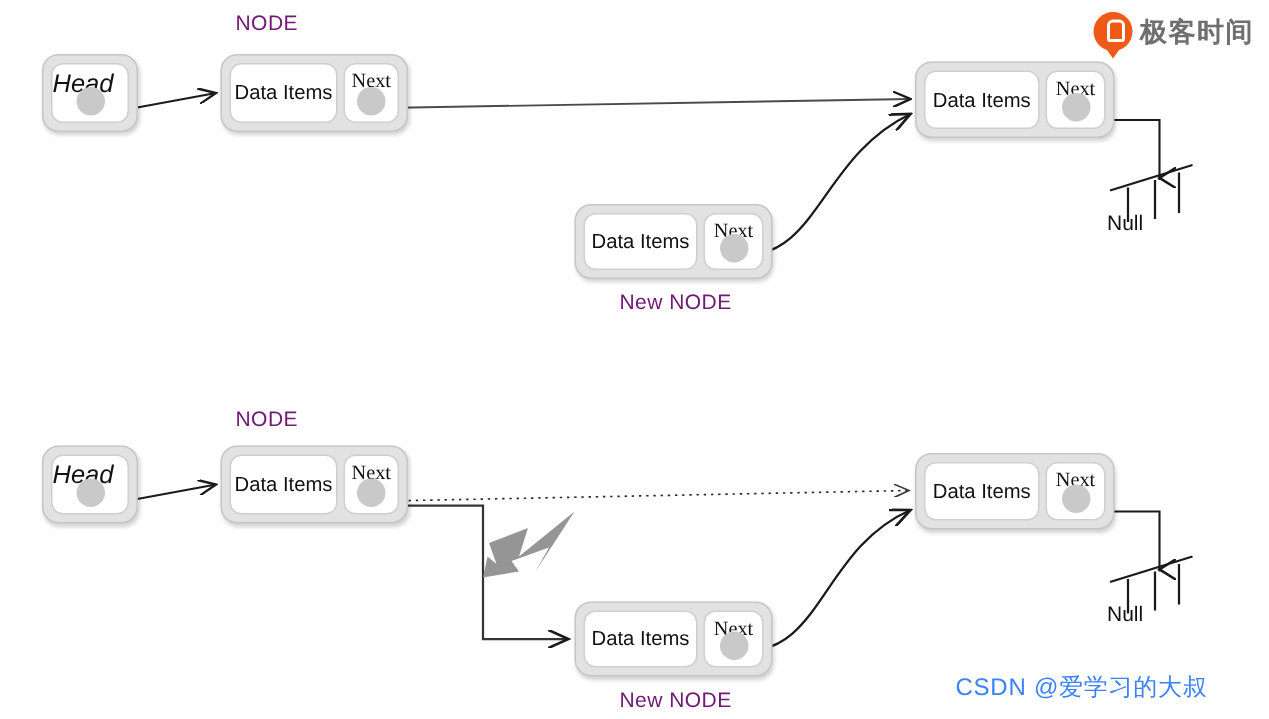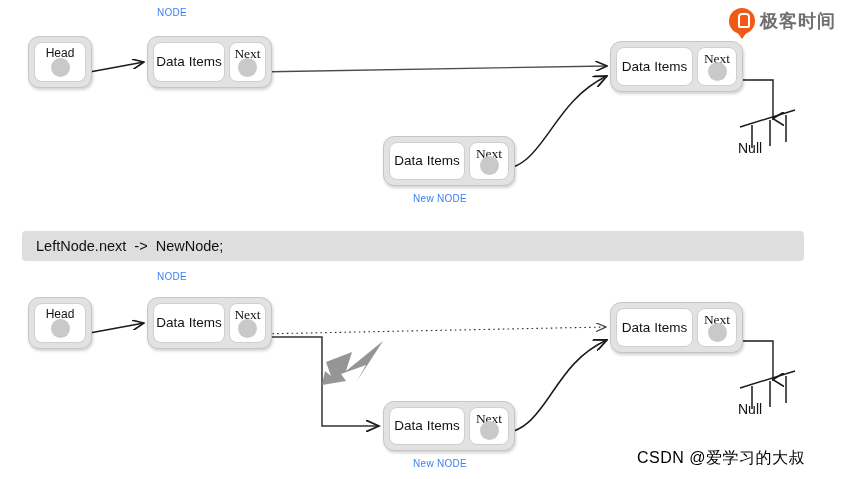--- a/index.html
+++ b/index.html
@@ -35,25 +35,25 @@
   .cell-label{
     font-size:13.5px;color:#111;white-space:nowrap;line-height:1;
   }
   .ptr .cell-label{position:absolute;top:4px;left:0;right:0;text-align:center;font-family:Liberation Serif, serif;}
   .dot{
     position:absolute;width:19px;height:19px;border-radius:50%;
     background:#c9c9c9;left:50%;margin-left:-9.5px;bottom:4px;
   }
   
   .node.head .cell{width:100%;}
-  .node.head .cell-label{position:absolute;top:4px;left:0;right:0;text-align:center;font-size:12px;}
+  .node.head .cell-label{position:absolute;top:4px;left:0;right:0;font-size:17px;font-style:italic;}
 
   
   .caption{
-    position:absolute;color:#3b82f6;font-size:10px;white-space:nowrap;
+    position:absolute;color:#701a75;font-size:14px;white-space:nowrap;
     letter-spacing:.3px;
   }
   .nullcap{
     position:absolute;color:#111;font-size:14px;white-space:nowrap;
   }
 
   
   .codebar{
     position:absolute;background:#dedede;border-radius:4px;
     display:flex;align-items:center;padding-left:14px;
@@ -71,21 +71,21 @@
     width:8px;height:11px;border:2.5px solid #fff;border-radius:4px 4px 2px 2px;
     border-bottom-color:#fff;
   }
   .brand-mark::before{
     content:"";position:absolute;left:50%;margin-left:-5px;bottom:-5px;
     width:0;height:0;border-left:5px solid transparent;border-right:5px solid transparent;
     border-top:7px solid #f05a17;
   }
   .brand-text{font-size:18px;color:#6f6f6f;letter-spacing:1px;font-weight:600;}
   .watermark{
-    position:absolute;color:#000000;font-size:16px;white-space:nowrap;letter-spacing:.5px;
+    position:absolute;color:#3b82f6;font-size:16px;white-space:nowrap;letter-spacing:.5px;
   }
 </style>
 </head>
 <body>
 
 <div id="stage">
 
   <svg id="wires" viewBox="0 0 846 479">
     <defs>
       <marker id="ah" markerWidth="10" markerHeight="8" refX="9" refY="4" orient="auto">
@@ -169,23 +169,20 @@
     <div class="cell data" style="width:77px;">
       <div class="cell-label">Data Items</div>
     </div>
     <div class="cell ptr" style="width:40px;">
       <div class="cell-label">Next</div>
       <div class="dot"></div>
     </div>
   </div>
   <div class="nullcap" style="left:738px;top:140px;">Null</div>
 
-  <div class="codebar" style="left:22px;top:231px;width:768px;height:30px;">
-    <span>LeftNode.next  -&gt;  NewNode;</span>
-  </div>
 
   <div class="caption" style="left:157px;top:271px;">NODE</div>
 
   <div class="node head" style="left:28px;top:297px;width:64px;height:52px;">
     <div class="cell data" style="width:100%;">
       <div class="cell-label">Head</div>
       <div class="dot"></div>
     </div>
   </div>
 

